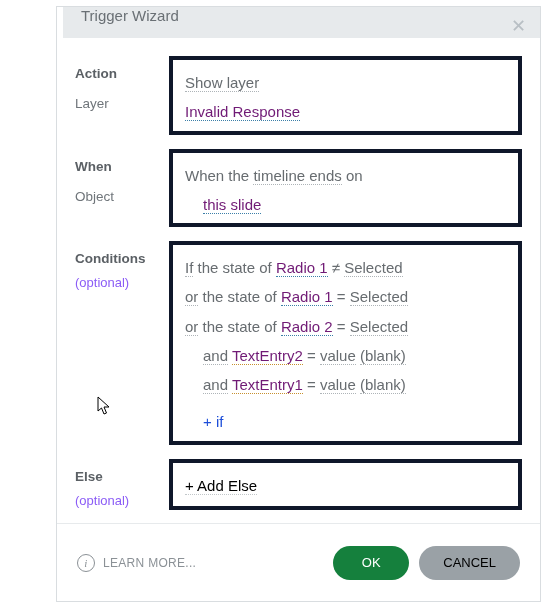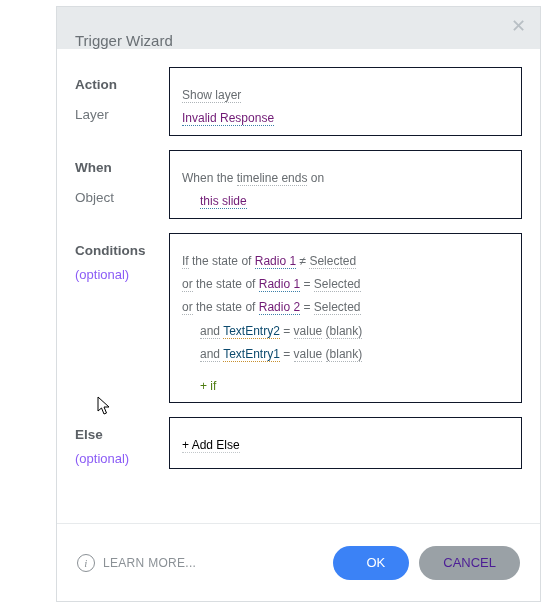--- a/index.html
+++ b/index.html
@@ -17,27 +17,28 @@
     position: absolute;
     top: 6px; left: 56px;
     width: 485px; height: 596px;
     border: 1px solid #d9dde0;
     background: #fff;
     display: flex;
     flex-direction: column;
   }
   .titlebar {
     background: #e7eaec;
-    height: 42px;
+    height: 31px;
     display: flex;
-    align-items: flex-end;
+    align-items: flex-start;
     padding: 0 18px;
     color: #6a7075;
     font-size: 15px;
     position: relative;
+    margin-left: 6px;
   }
   .close-x {
     position: absolute;
     right: 14px;
     top: 10px;
     color: #b8bfc4;
     font-size: 18px;
     cursor: pointer;
     line-height: 1;
   }
@@ -55,59 +56,59 @@
     padding-top: 8px;
     color: #6f757a;
     font-size: 13.5px;
     line-height: 1.5;
   }
   .label-col .lbl { display:block; margin-bottom: 10px; }
   .label-col .lbl.strong { color:#5b6065; font-weight:600; }
   .label-col .opt { color:#8b5cf6; font-size:13px; display:block; margin-top:-6px;}
   .val-col {
     flex: 1;
-    border: 1px solid #0f172a;
+    border: 4px solid #0f172a;
     background: #fff;
-    padding: 16px 12px 4px 12px;
+    padding: 8px 12px 4px 12px;
     line-height: 1.95;
-    font-size: 12px;
+    font-size: 15px;
     color: #676c70;
   }
   .dashed {
     border-bottom: 1px dotted #aeb4b8;
     cursor: pointer;
     color:#676c70;
   }
   .link { color: #701a75; border-bottom:1px dotted #3b7fa8; cursor:pointer;}
-  .olink { color:#0c4a6e; border-bottom:1px dotted #c7902f; cursor:pointer;}
+  .olink { color:#701a75; border-bottom:1px dotted #c7902f; cursor:pointer;}
   .val-col .line { display:block; }
   .indent1 { padding-left: 18px; }
-  .muted-add { color:#4d7c0f; cursor:pointer;}
+  .muted-add { color:#1d4ed8; cursor:pointer;}
   .else-add { color:#000000; cursor:pointer; border-bottom:1px dotted #c2c7ca;}
   .footer {
     height: 78px;
     border-top: 1px solid #e7eaec;
     display:flex;
     align-items:center;
     padding: 0 20px;
     gap:10px;
   }
   .learn { display:flex; align-items:center; color:#8b9196; font-size:12px; letter-spacing:.3px; cursor:pointer;}
   .info-ico {
     width:18px;height:18px;border:1.5px solid #8b9196;border-radius:50%;
     display:flex;align-items:center;justify-content:center;margin-right:8px;
     font-size:11px; font-style:italic; font-family:Georgia,serif;
   }
   .spacer{flex:1;}
   .btn {
     height:34px; border-radius:17px; padding:0 24px; font-size:13px;
     border:none; cursor:pointer; font-family:inherit;
   }
-  .btn-primary { background:#3b82f6; color:#fff; min-width:76px;text-align:right;}
-  .btn-secondary { background:#9aa1a6; color:#4c1d95; min-width:92px;text-align:right;}
+  .btn-primary { background:#15803d; color:#fff; min-width:76px;}
+  .btn-secondary { background:#9aa1a6; color:#000000; min-width:92px;text-align:right;}
   .cursor-decor{
     position:absolute;
     left:97px; top:396px;
     width:16px;height:20px;
     pointer-events:none;
   }
 </style>
 </head>
 <body>
 

